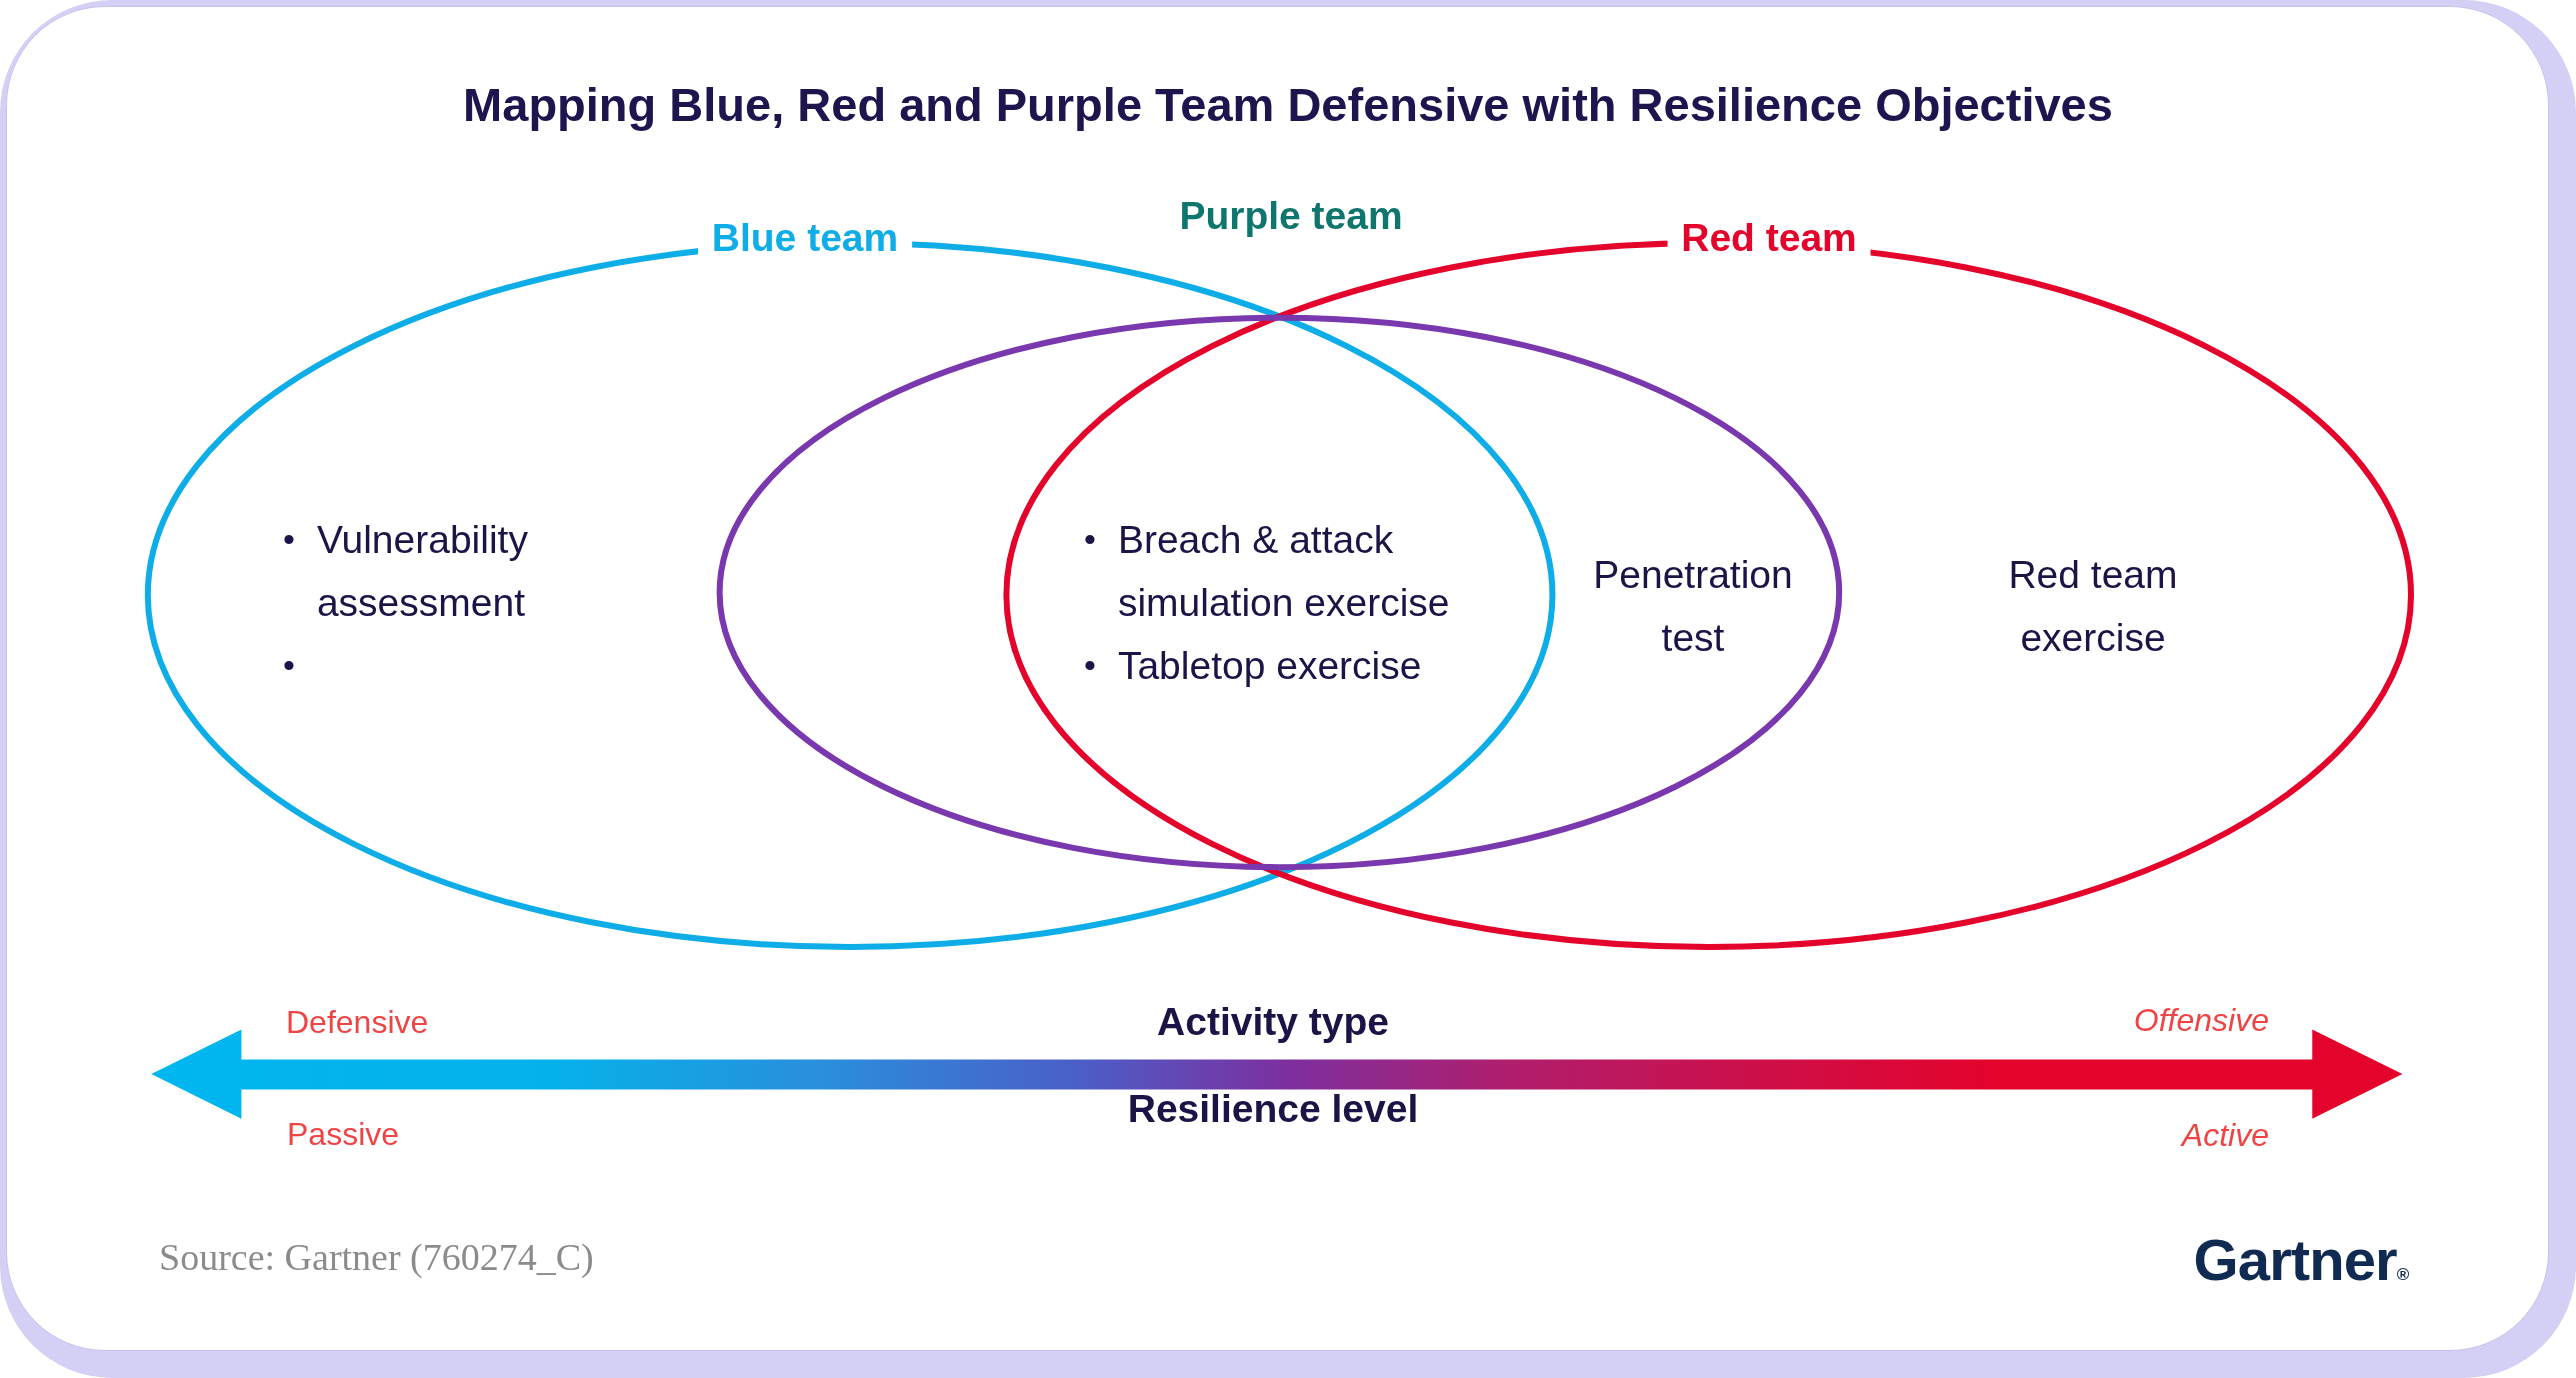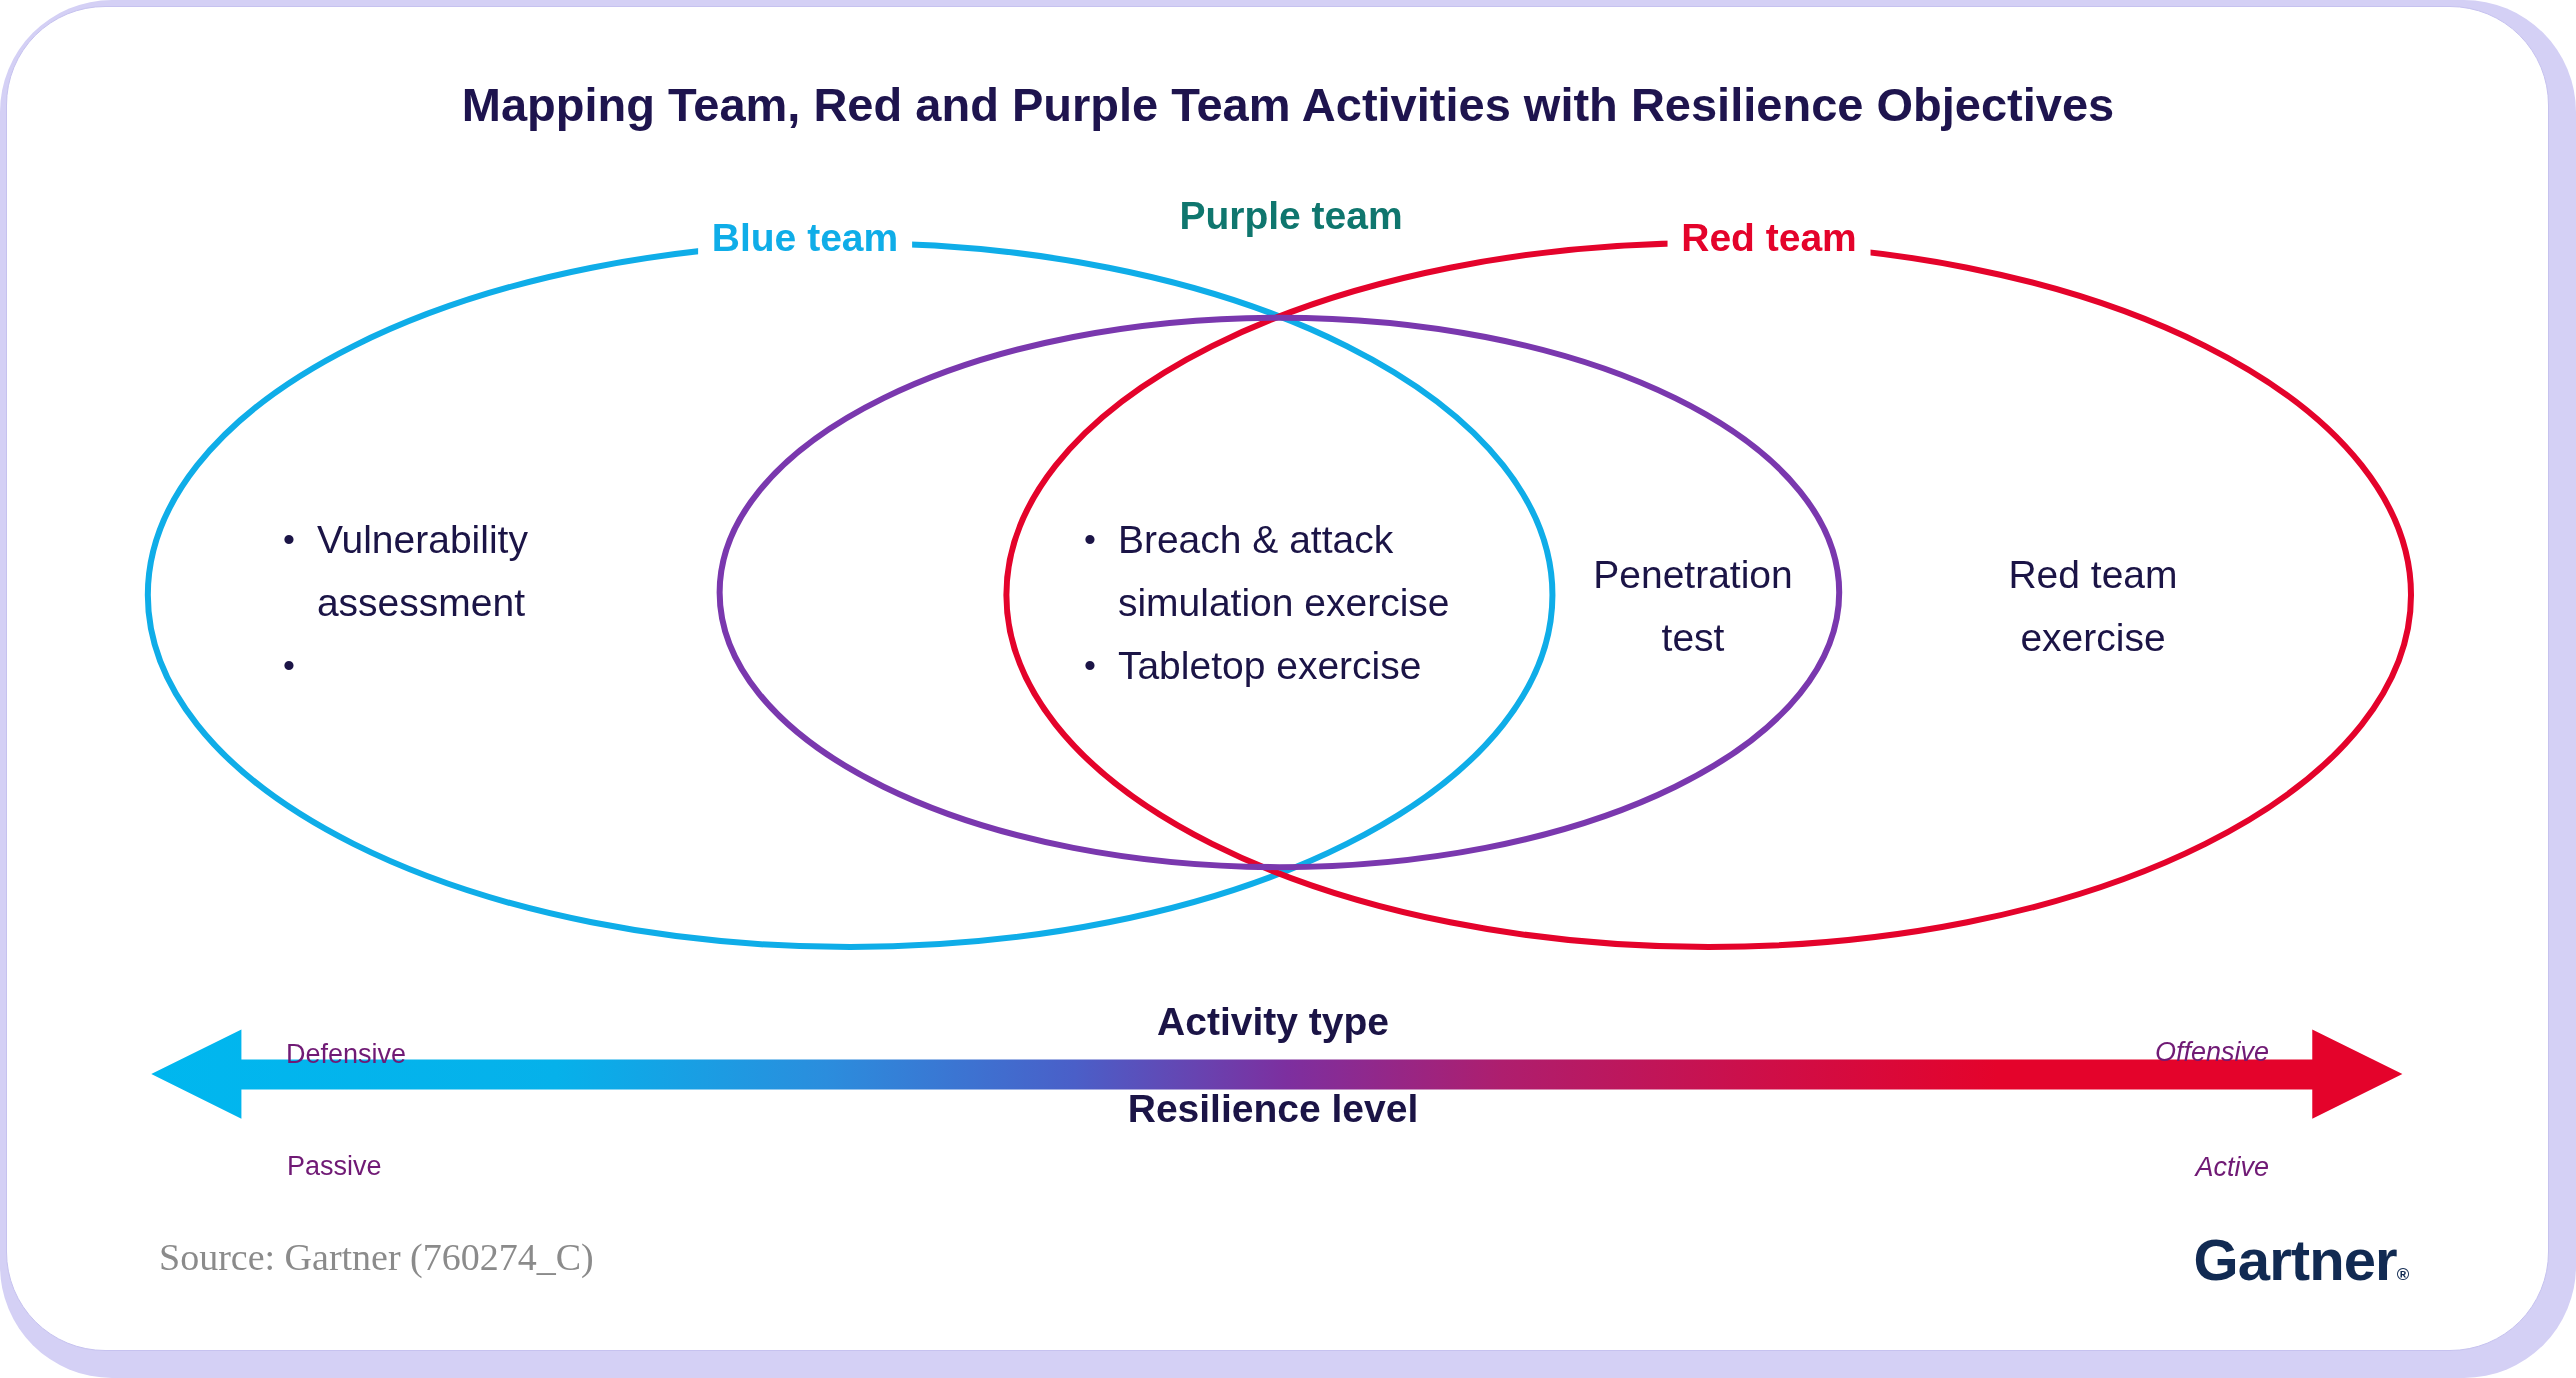--- a/index.html
+++ b/index.html
@@ -39,21 +39,21 @@
   .body-text { color:#1b1446; font-size:39px; line-height:63px; }
 
   ul.vlist { list-style:none; margin:0; padding:0; position:absolute; width:412px; }
   ul.vlist li { display:flex; gap:22px; align-items:flex-start; }
   .bullet { flex:0 0 auto; font-size:34px; }
 
   .center-text { text-align:center; }
   .pt-block  { width:240px; }
   .rte-block { width:223px; }
 
-  .axis-label { font-size:27px; color:#701a75;margin-top:32px; }
+  .axis-label { font-size:32px; color:#ef4444; }
   .axis-title { font-size:39px; font-weight:bold; color:#1b1446; white-space:nowrap; }
 
   .source { font-size:38px; color:#8b8b8b; white-space:nowrap; }
   .logo   { font-size:58px; font-weight:bold; color:#112a52; letter-spacing:-0.9px; white-space:nowrap; }
   .logo .reg { font-size:17px; font-weight:bold; }
 </style>
 </head>
 <body>
 
 <div class="canvas">
@@ -75,21 +75,21 @@
       </linearGradient>
     </defs>
 
     <ellipse cx="990" cy="693" rx="818" ry="410" fill="none" stroke-width="7" stroke="#0fade8"></ellipse>
     <ellipse cx="1990" cy="693" rx="818" ry="410" fill="none" stroke-width="7" stroke="#e4032b"></ellipse>
     <ellipse cx="1490" cy="690" rx="652" ry="320" fill="none" stroke-width="7" stroke="#7a38ae"></ellipse>
 
     <polygon fill="url(#axisGrad)" points="176,1251 281,1199 281,1234 2693,1234 2693,1199 2798,1251 2693,1303 2693,1269 281,1269 281,1303"></polygon>
   </svg>
 
-  <div class="title">Mapping Team, Red and Purple Team Activities with Resilience Objectives</div>
+  <div class="title">Mapping Blue, Red and Purple Team Defensive with Resilience Objectives</div>
 
   <div class="pin team-label blue" style="left:805px; top:238px;">
     <span class="knockout">Blue team</span>
   </div>
   <div class="pin team-label purple" style="left:1284px; top:216px;">Purple team</div>
   <div class="pin team-label red" style="left:1769px; top:238px;">
     <span class="knockout">Red team</span>
   </div>
 
   <ul class="vlist body-text" style="left:283px; top:508px;">

